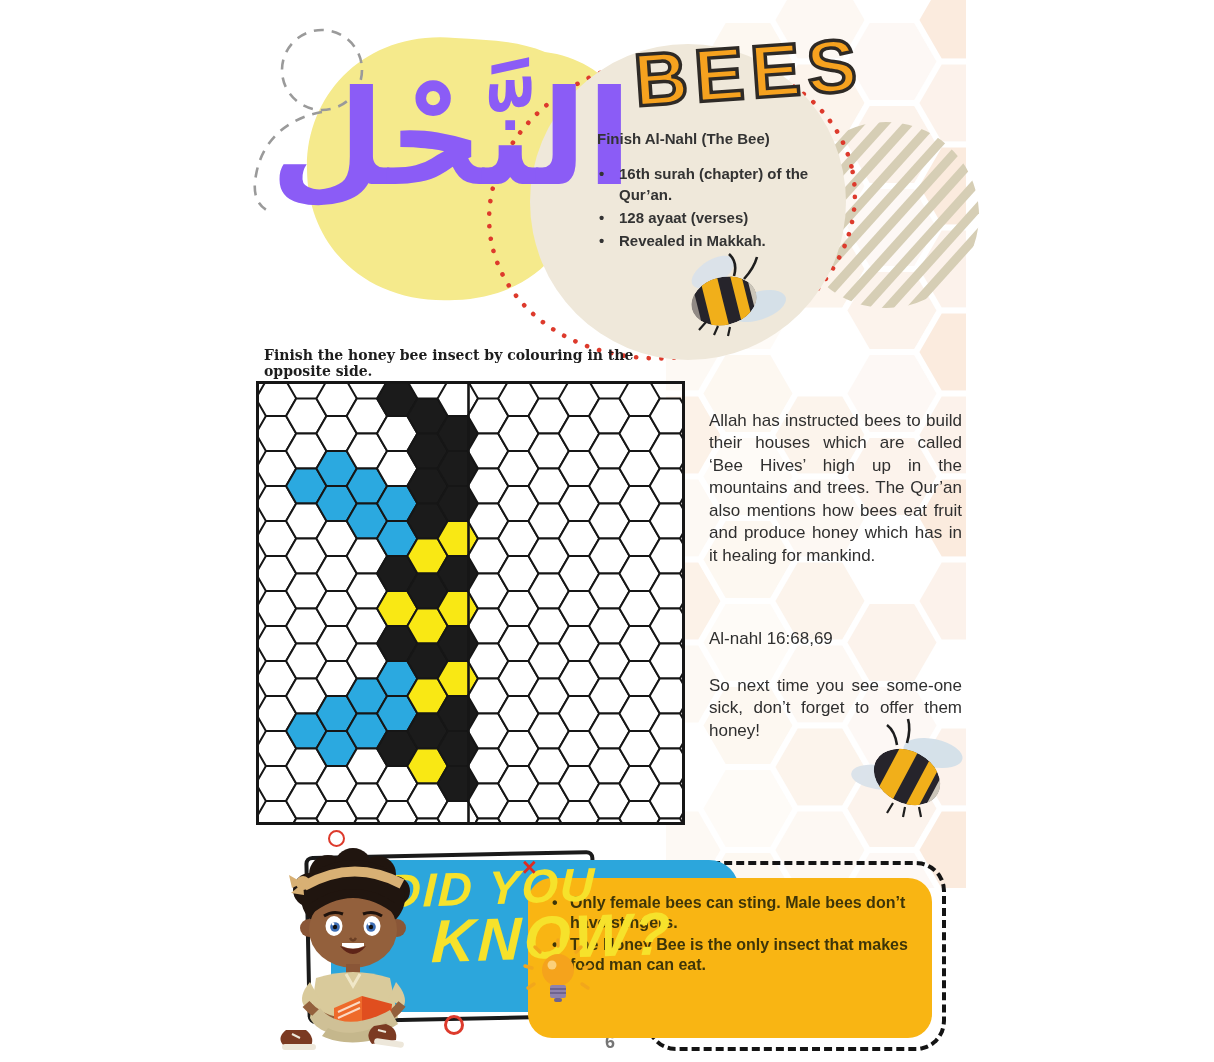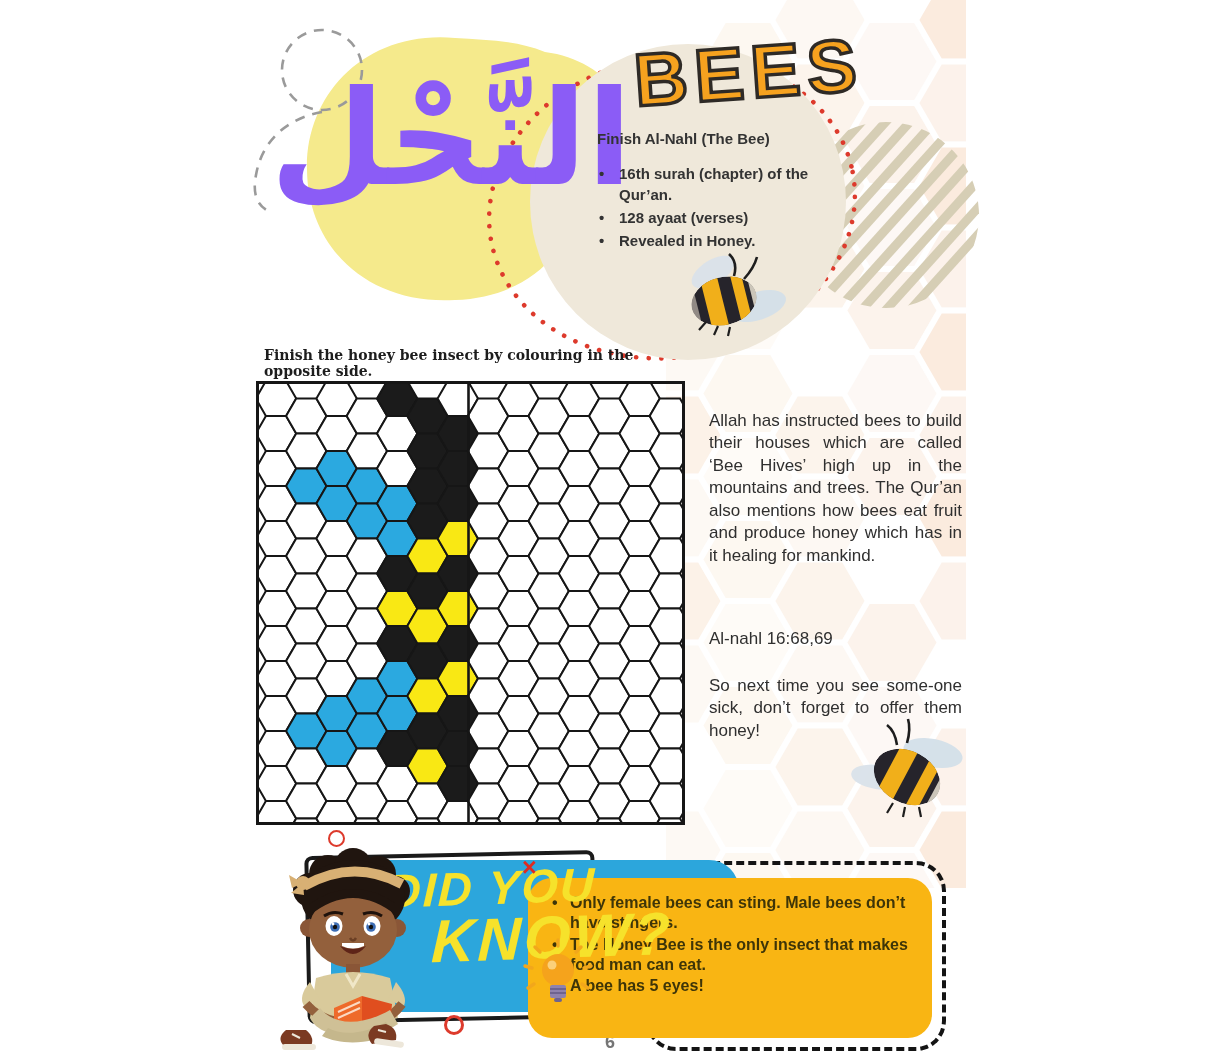--- a/index.html
+++ b/index.html
@@ -165,21 +165,21 @@
 <div class="abs arabic-title">النَّحْل</div>
 
 <div class="abs bees-title">BEES</div>
 
 <div class="abs surah-block">
   <div class="heading">Finish Al-Nahl (The Bee)</div>
   <ul>
 
   <li><span>16th surah (chapter) of the Qur’an.</span></li>
       <li><span>128 ayaat (verses)</span></li>
-      <li><span>Revealed in Honey.</span></li>
+      <li><span>Revealed in Makkah.</span></li>
     </ul>
 </div>
 
 <svg class="abs bee" style="left:668px;top:246px;" width="118" height="96" viewBox="0 0 118 96">
   <ellipse cx="45" cy="26" rx="24" ry="12" fill="#D9E2EA" opacity=".95" transform="rotate(-32 45 26)"></ellipse>
   <ellipse cx="90" cy="60" rx="29" ry="14" fill="#D3DFE9" opacity=".95" transform="rotate(-18 90 60)"></ellipse>
   <g transform="rotate(-14 56 55)">
     <clipPath id="beeBody1">
         <ellipse cx="56" cy="55" rx="33" ry="24"></ellipse>
       </clipPath>
@@ -423,21 +423,20 @@
   <div class="l1">DID YOU</div>
   <div class="l2">KNOW?</div>
 </div>
 <div class="abs dyk-x">×</div>
 
 <div class="abs dyk-yellow">
   <ul>
 
   <li><span>Only female bees can sting. Male bees don’t have stingers.</span></li>
       <li><span>The Honey Bee is the only insect that makes food man can eat.</span></li>
-      <li><span>A bee has 5 eyes!</span></li>
     </ul>
 </div>
 
 <svg class="abs lightbulb" width="76" height="80" viewBox="0 0 76 80">
   <g stroke="#F2A71B" stroke-width="3.4" stroke-linecap="round">
     <path d="M38,8 v-6 M20,14 l-5,-5 M56,14 l5,-5 M12,30 l-7,-2 M64,30 l7,-2 M14,46 l-6,4 M62,46 l6,4"></path>
   </g>
   <circle cx="38" cy="32" r="16" fill="#F5A31C"></circle>
   <circle cx="32" cy="27" r="4.5" fill="#FBD07A"></circle>
   <rect x="30" y="47" width="16" height="13" rx="2" fill="#8F82AE"></rect>

